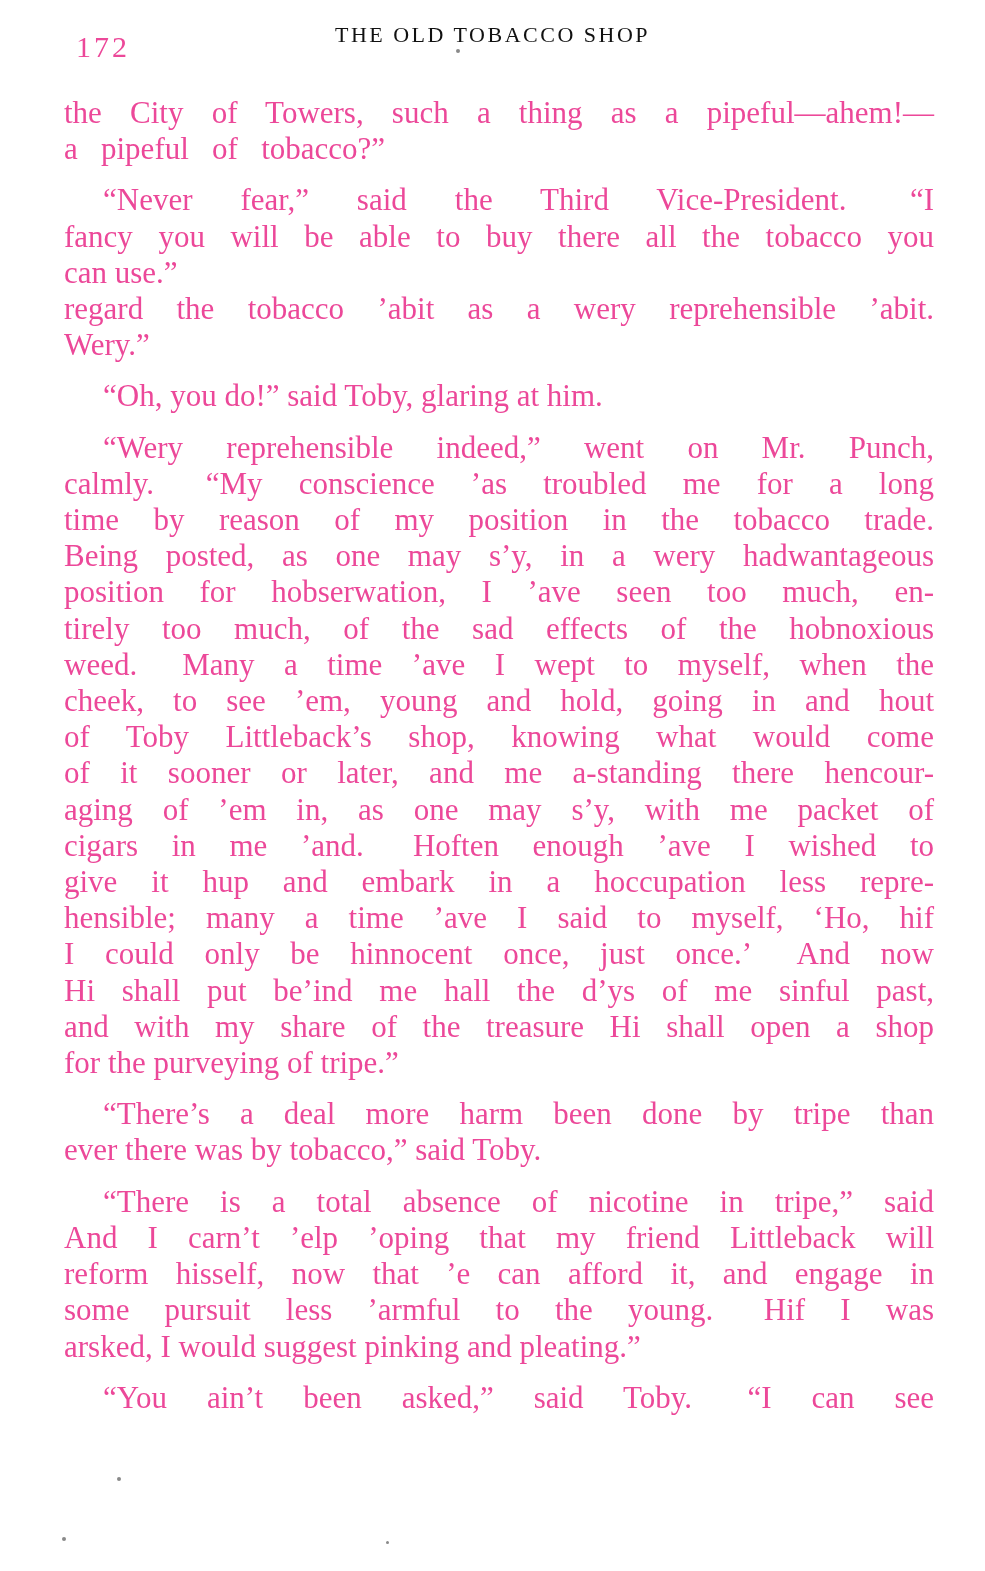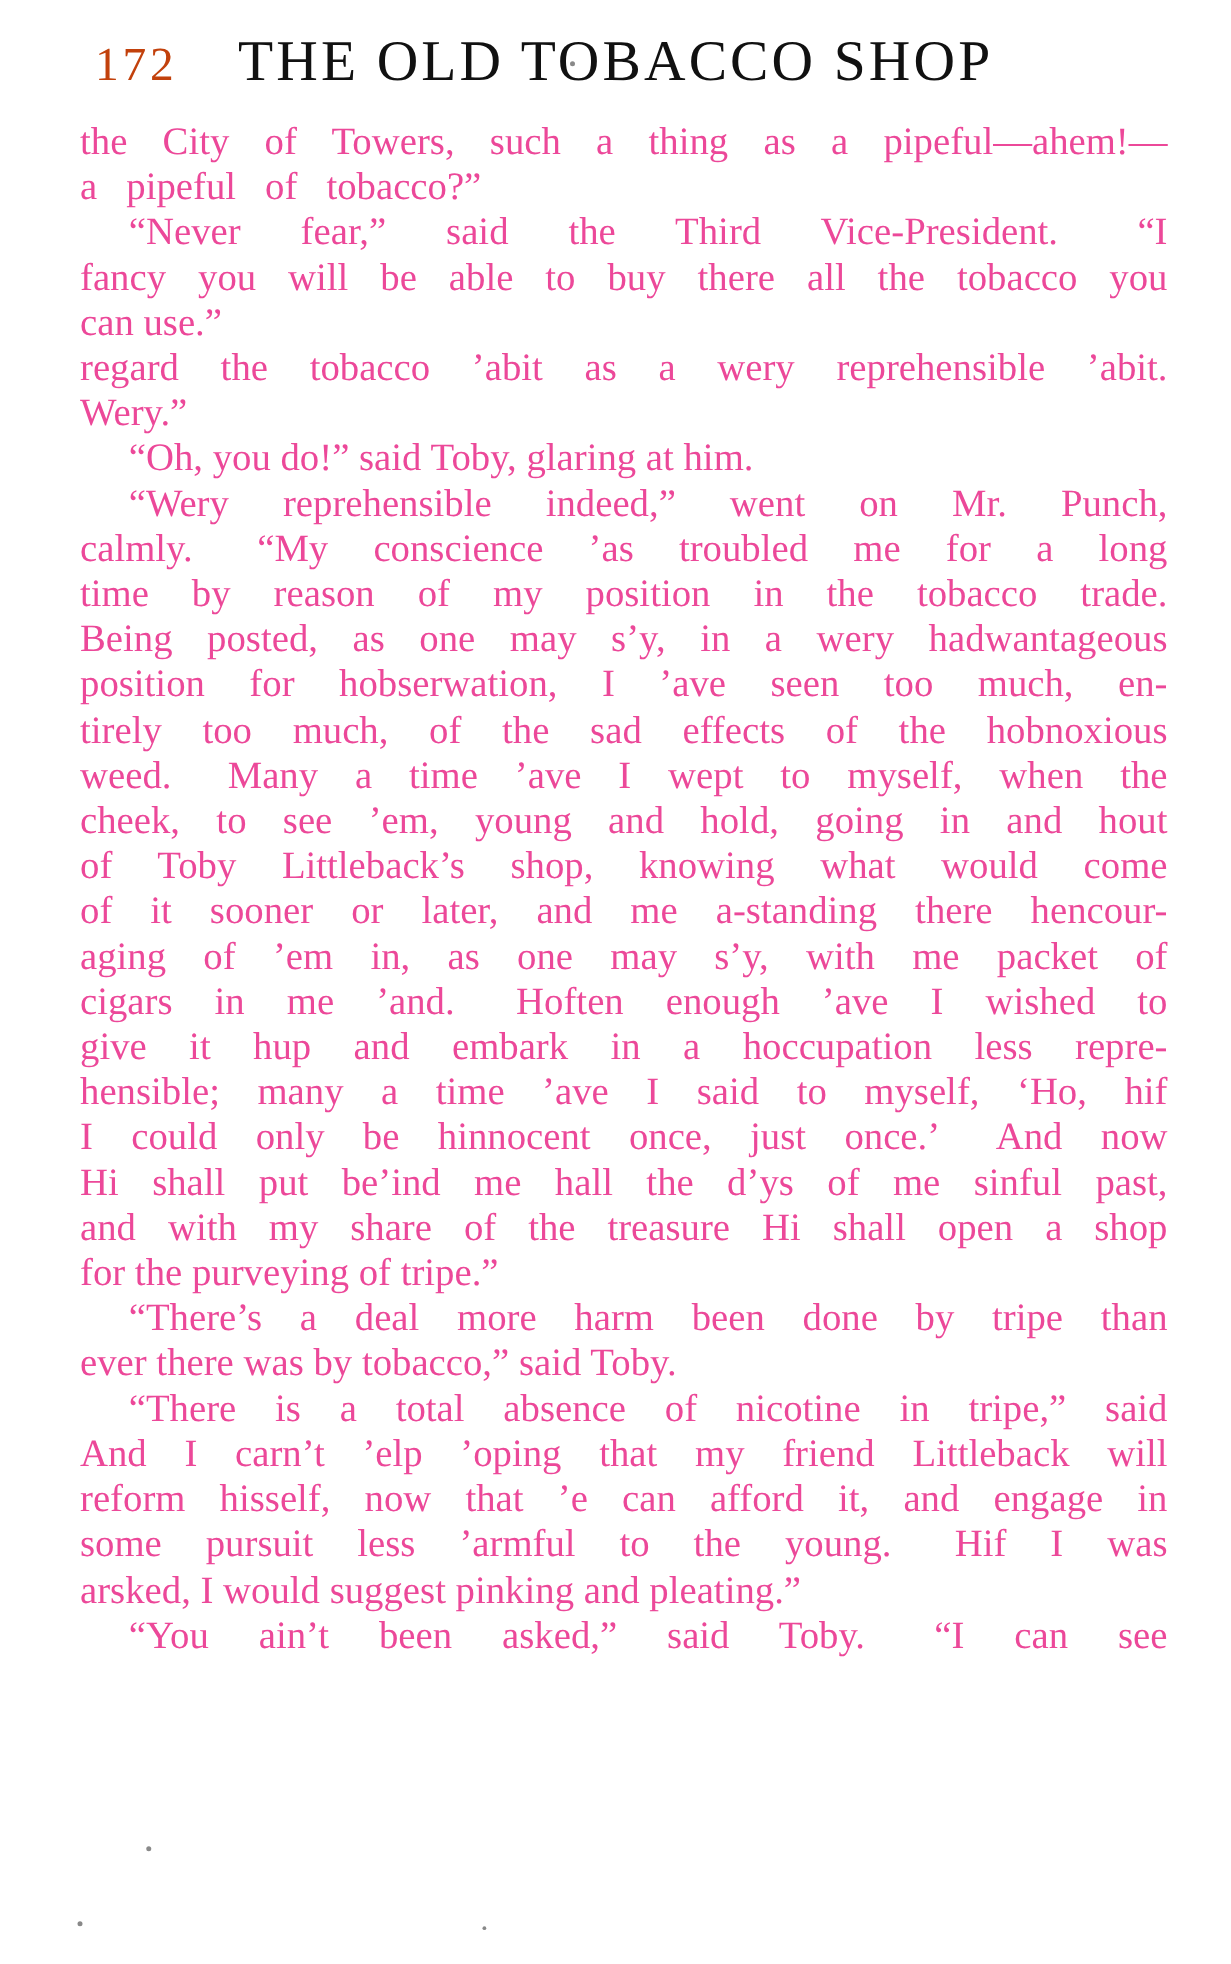--- a/index.html
+++ b/index.html
@@ -20,32 +20,32 @@
     position: absolute;
     top: 20px;
     left: 0;
     right: 0;
     height: 48px;
   }
   .pagenum {
     position: absolute;
     left: 76px;
     top: 10px;
-    font-size: 38px;
+    font-size: 30px;
     letter-spacing: 3px;
-    color: #c2410c;
+    color: #ec4899;
     text-align: right;
   }
   .running-title {
     position: absolute;
     left: 0;
     right: 0;
     top: 2px;
     text-align: center;
-    font-size: 46px;
+    font-size: 22px;
     letter-spacing: 2.5px;
     color: #111111;
     white-space: nowrap;
   }
   .body {
     position: absolute;
     top: 95px;
     left: 64px;
     width: 870px;
   }
@@ -55,20 +55,21 @@
     white-space: normal;
     color: #ec4899;
     text-align: left;
   }
   .line.just {
     text-align: justify;
     text-align-last: justify;
   }
   .line.indent {
     text-indent: 39px;
+    margin-top: 15px;
   }
   .line.spread {
     word-spacing: 0.5em;
   }
   .speck {
     position: absolute;
     background: #4a4a4a;
     border-radius: 50%;
     opacity: 0.65;
   }

